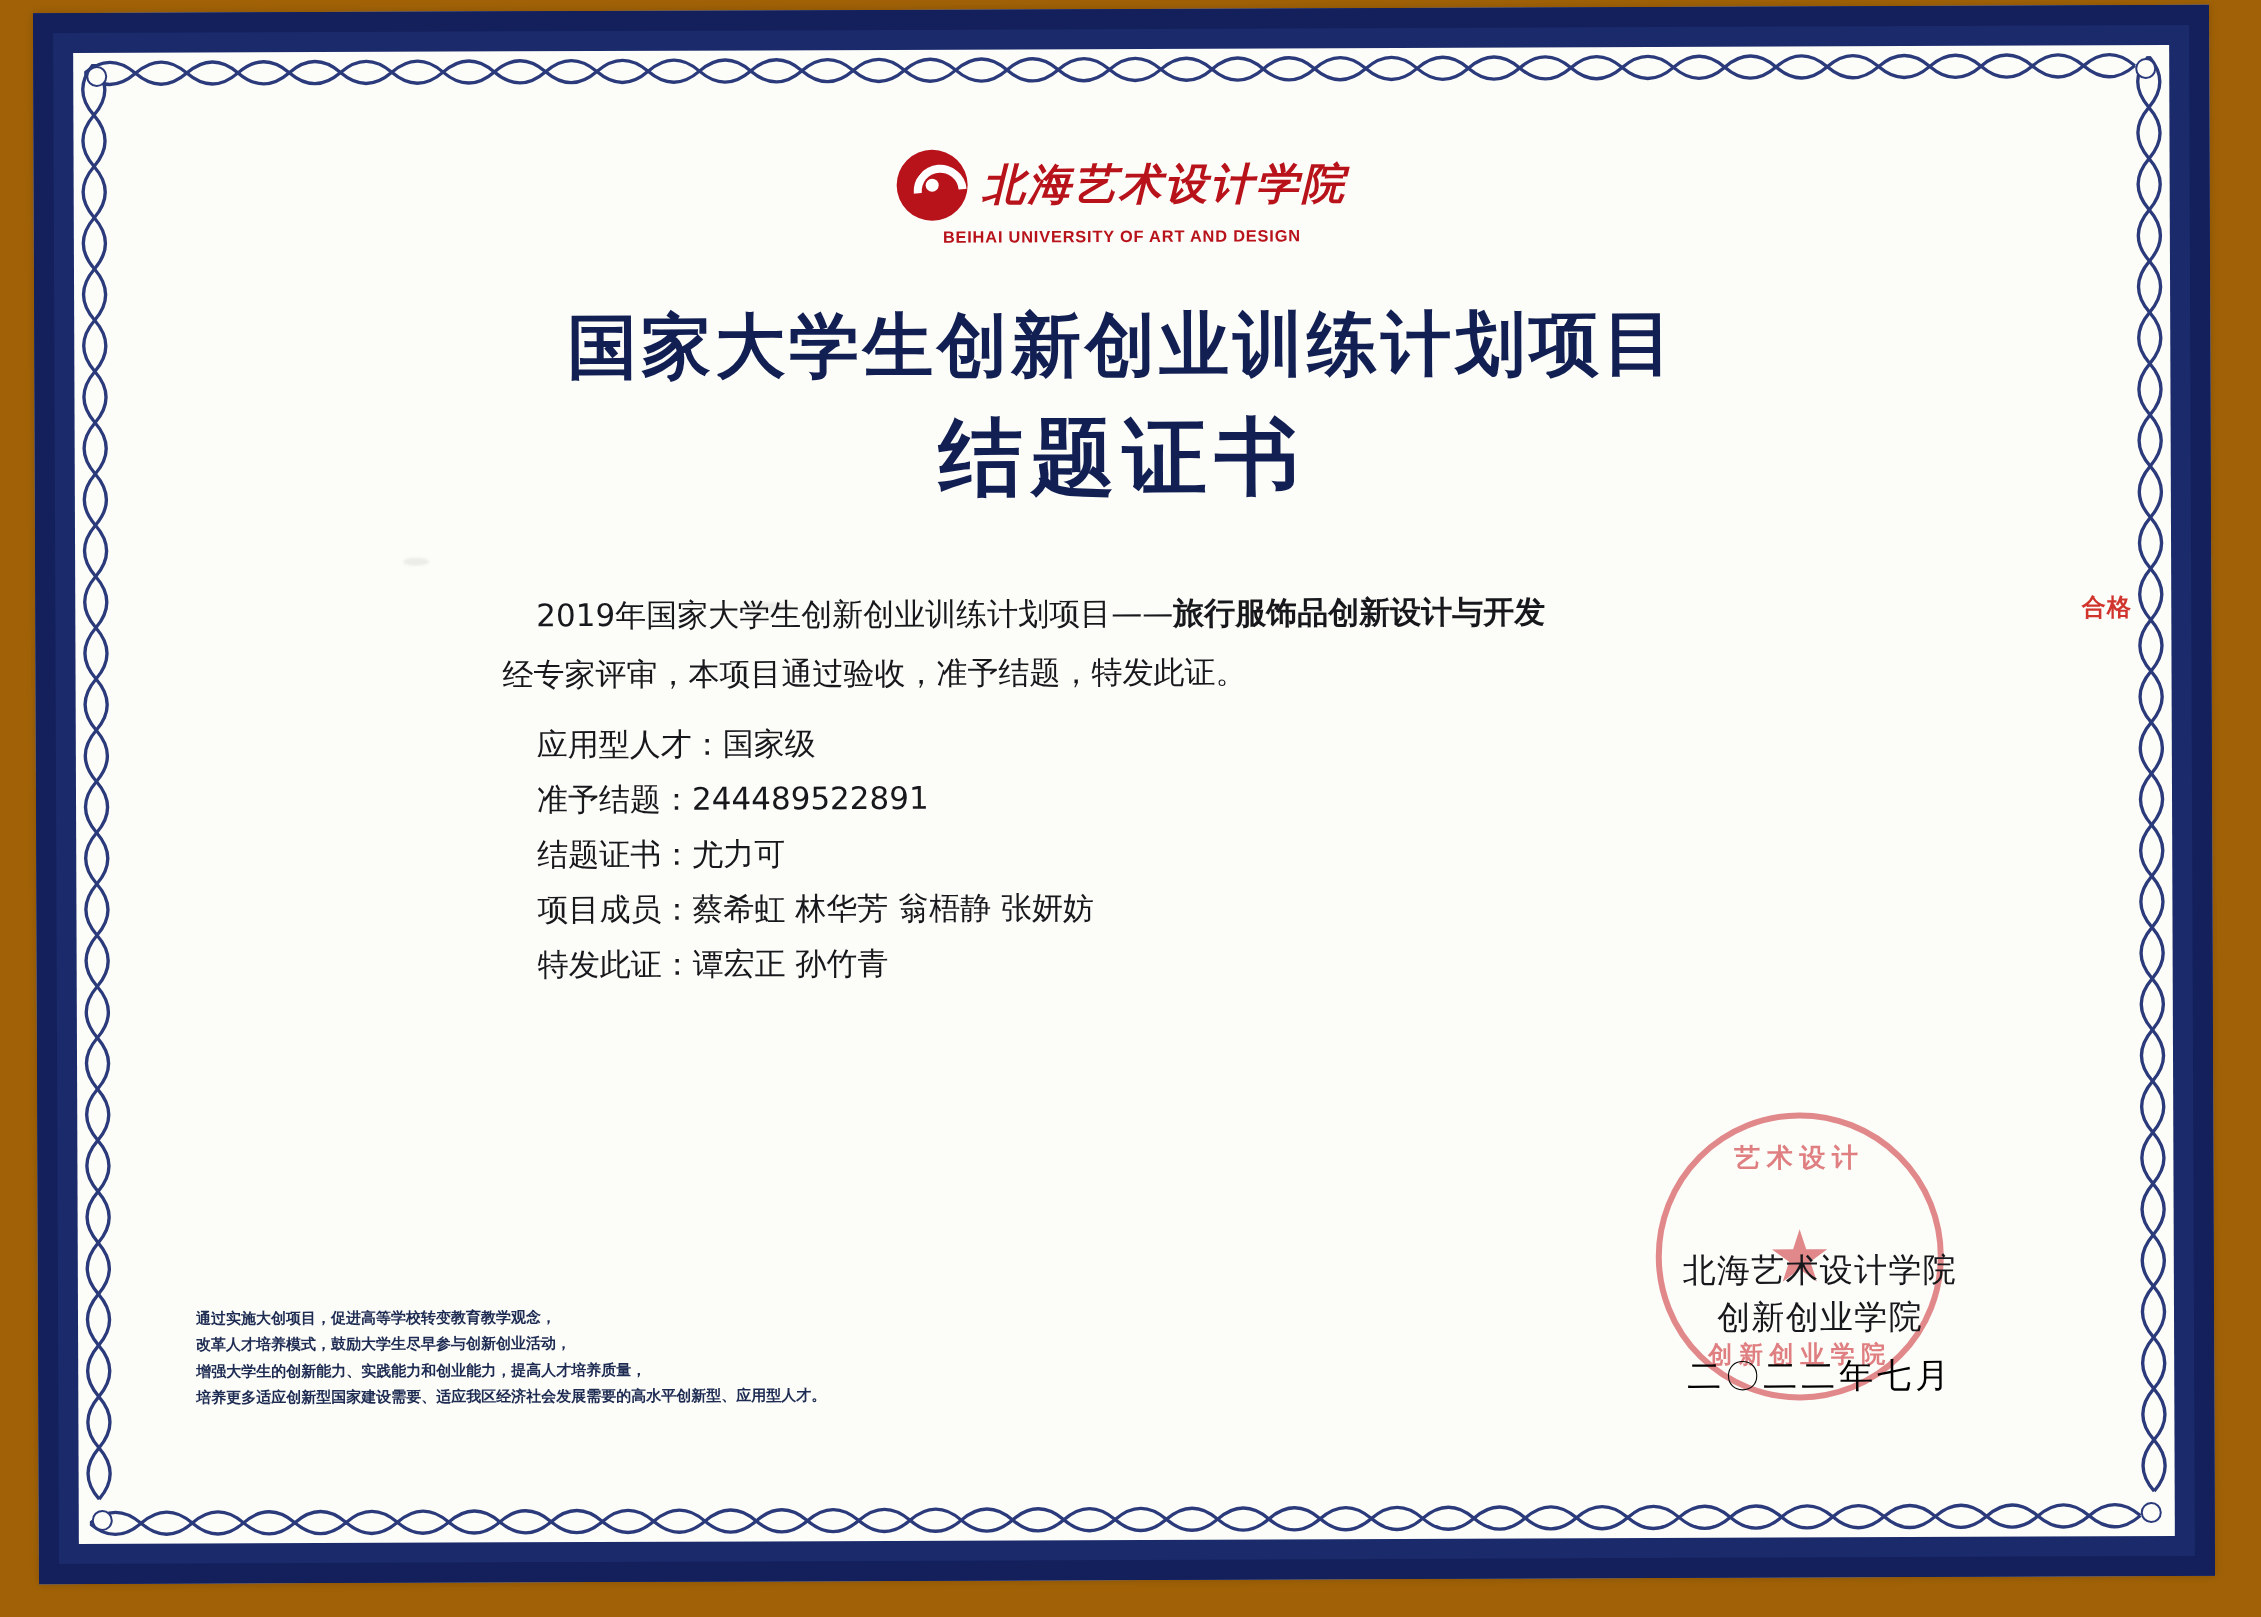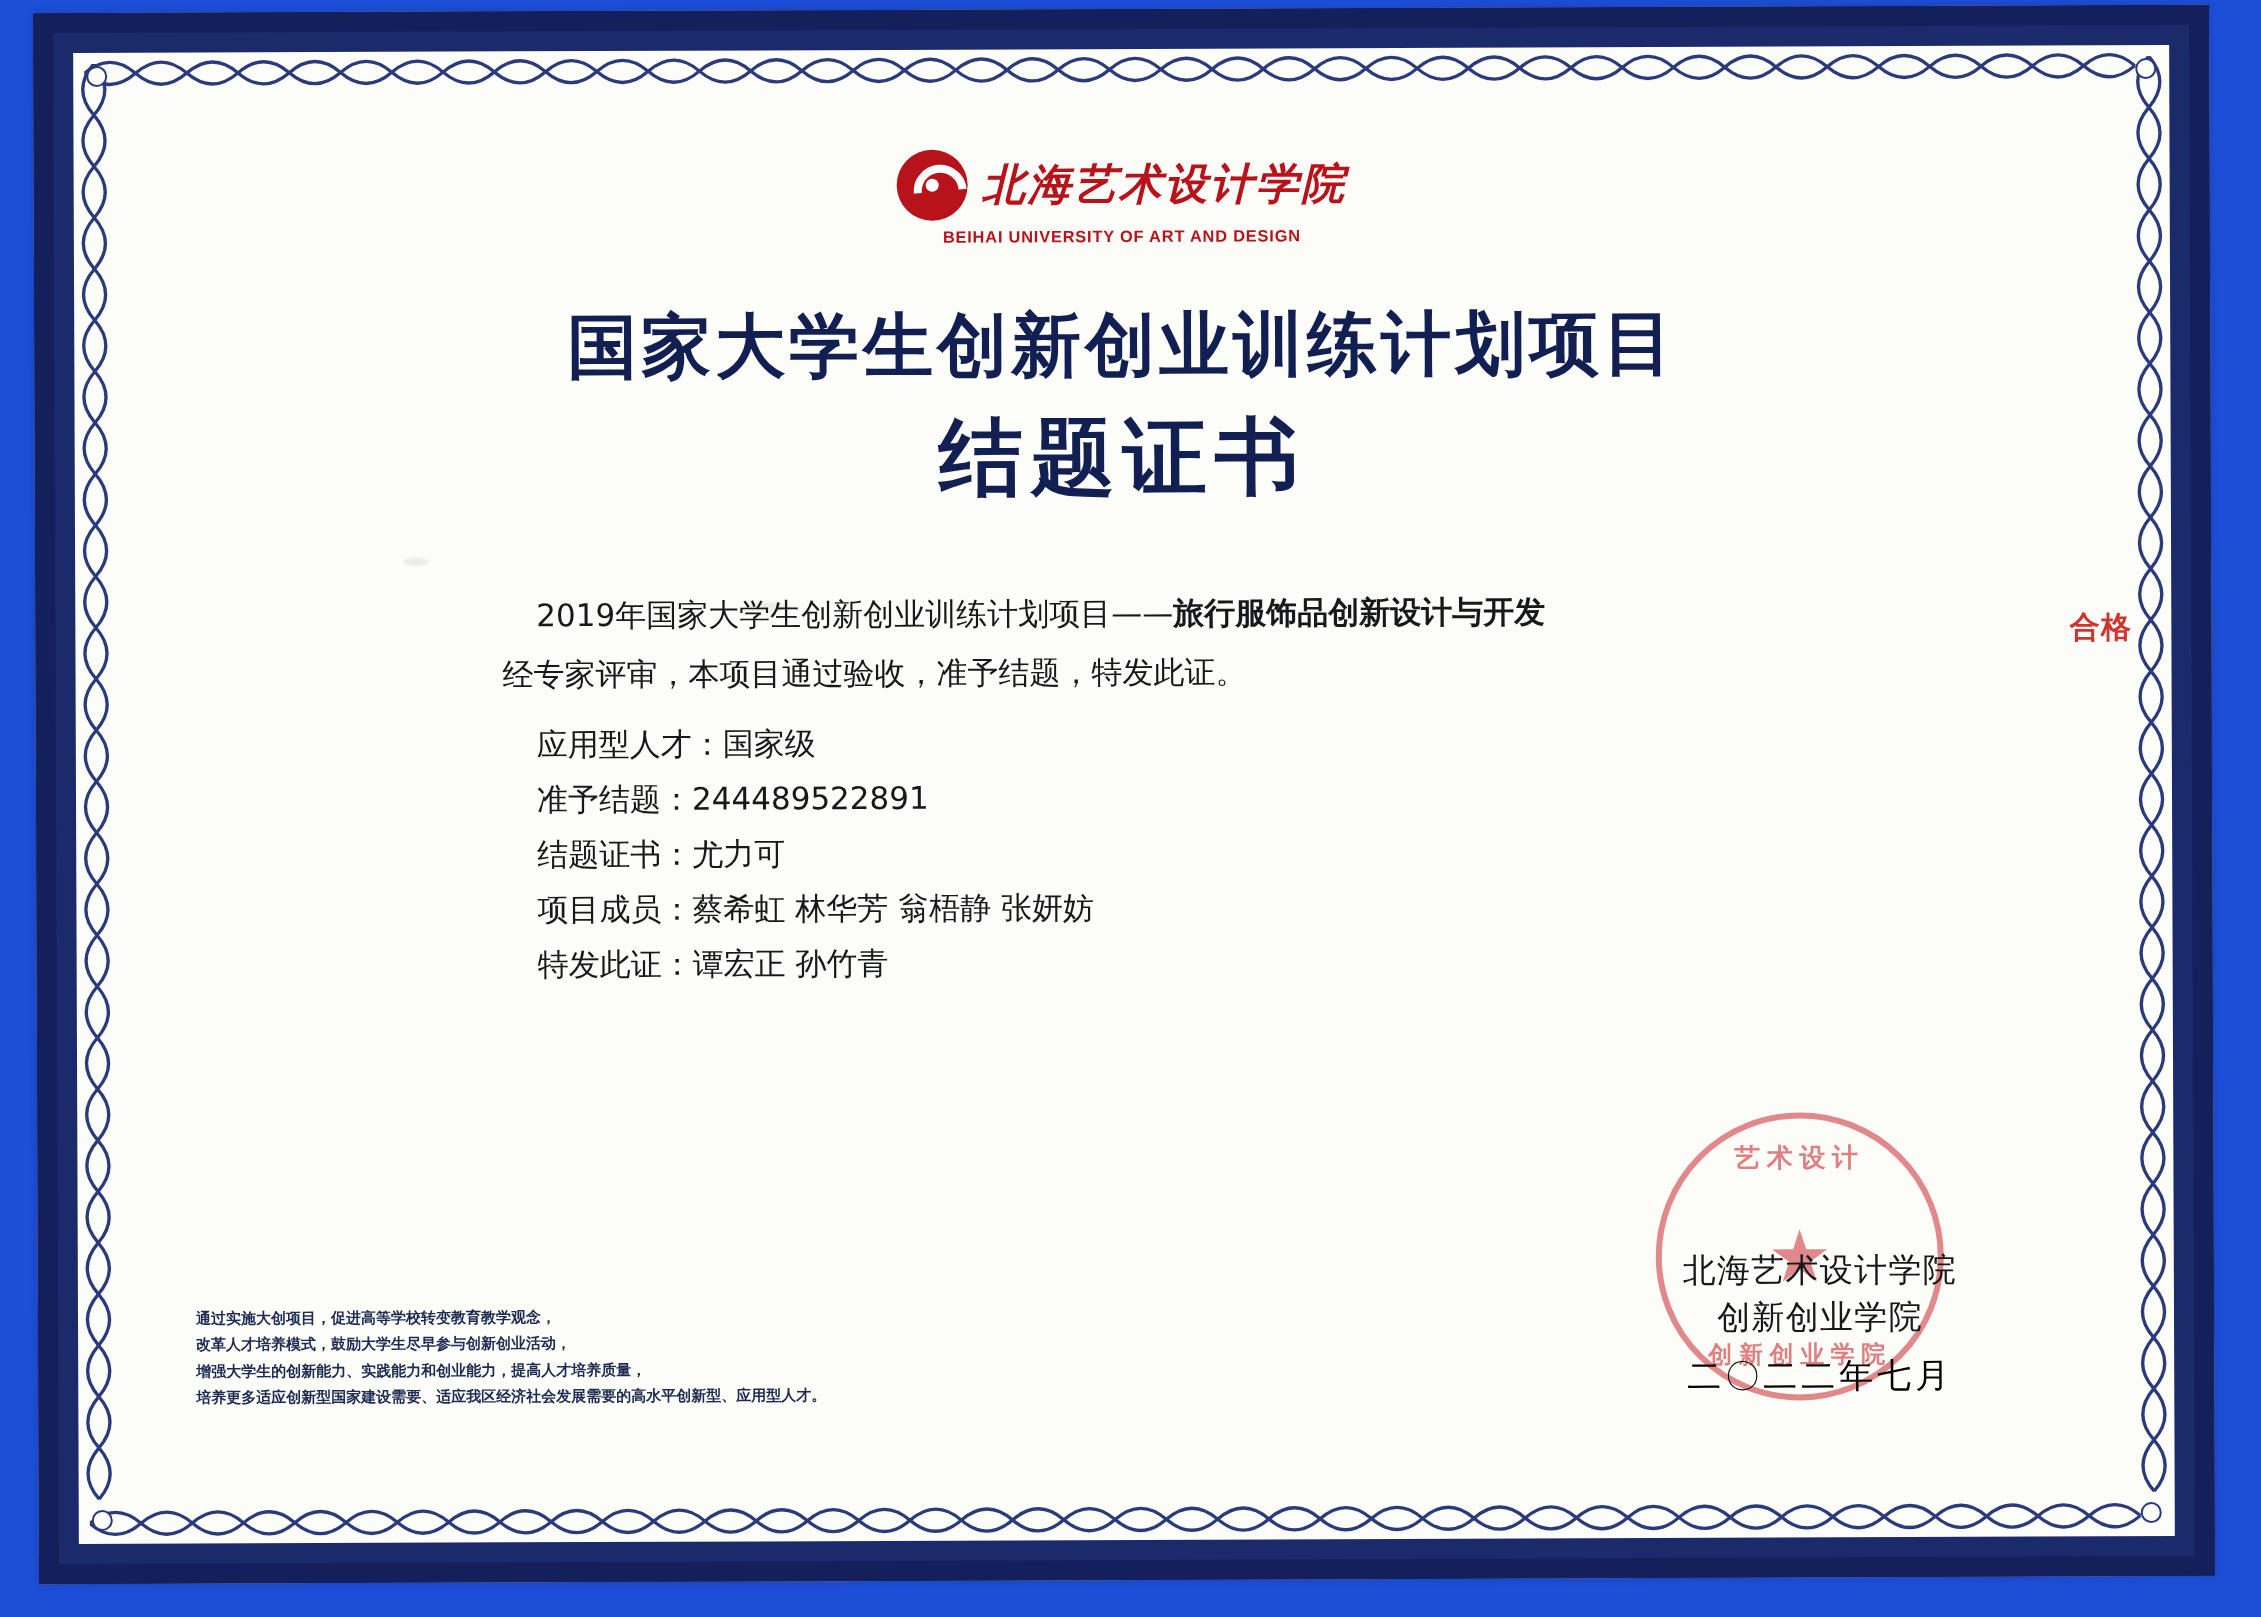--- a/index.html
+++ b/index.html
@@ -12,21 +12,21 @@
     height: 1617px;
     font-family: "Liberation Sans", sans-serif;
     overflow: hidden;
   }
 
   
   .scan-page {
     position: relative;
     width: 2261px;
     height: 1617px;
-    background: #1d4ed8;
+    background: #a16207;
   }
 
   
   .certificate {
     position: absolute;
     left: 36px;
     top: 9.2px;
     width: 2176px;
     height: 1571px;
     background: #fbfbf7;
@@ -181,24 +181,24 @@
     position: relative;
     padding-left: 34px;
     font-size: 31px;
   }
   .line-1 .prj-name {
     font-weight: 700;
   }
   .grade-stamp {
     position: absolute;
     right: -99px;
-    top: 19px;
+    top: 4px;
     color: #d0342c;
     font-weight: 700;
-    font-size: 30px;
+    font-size: 24px;
     letter-spacing: 1.3px;
   }
   .line-2 {
     margin-top: 9.2px;
     font-size: 31px;
   }
   .field-list {
     margin-top: 17px;
   }
   .field-row {

